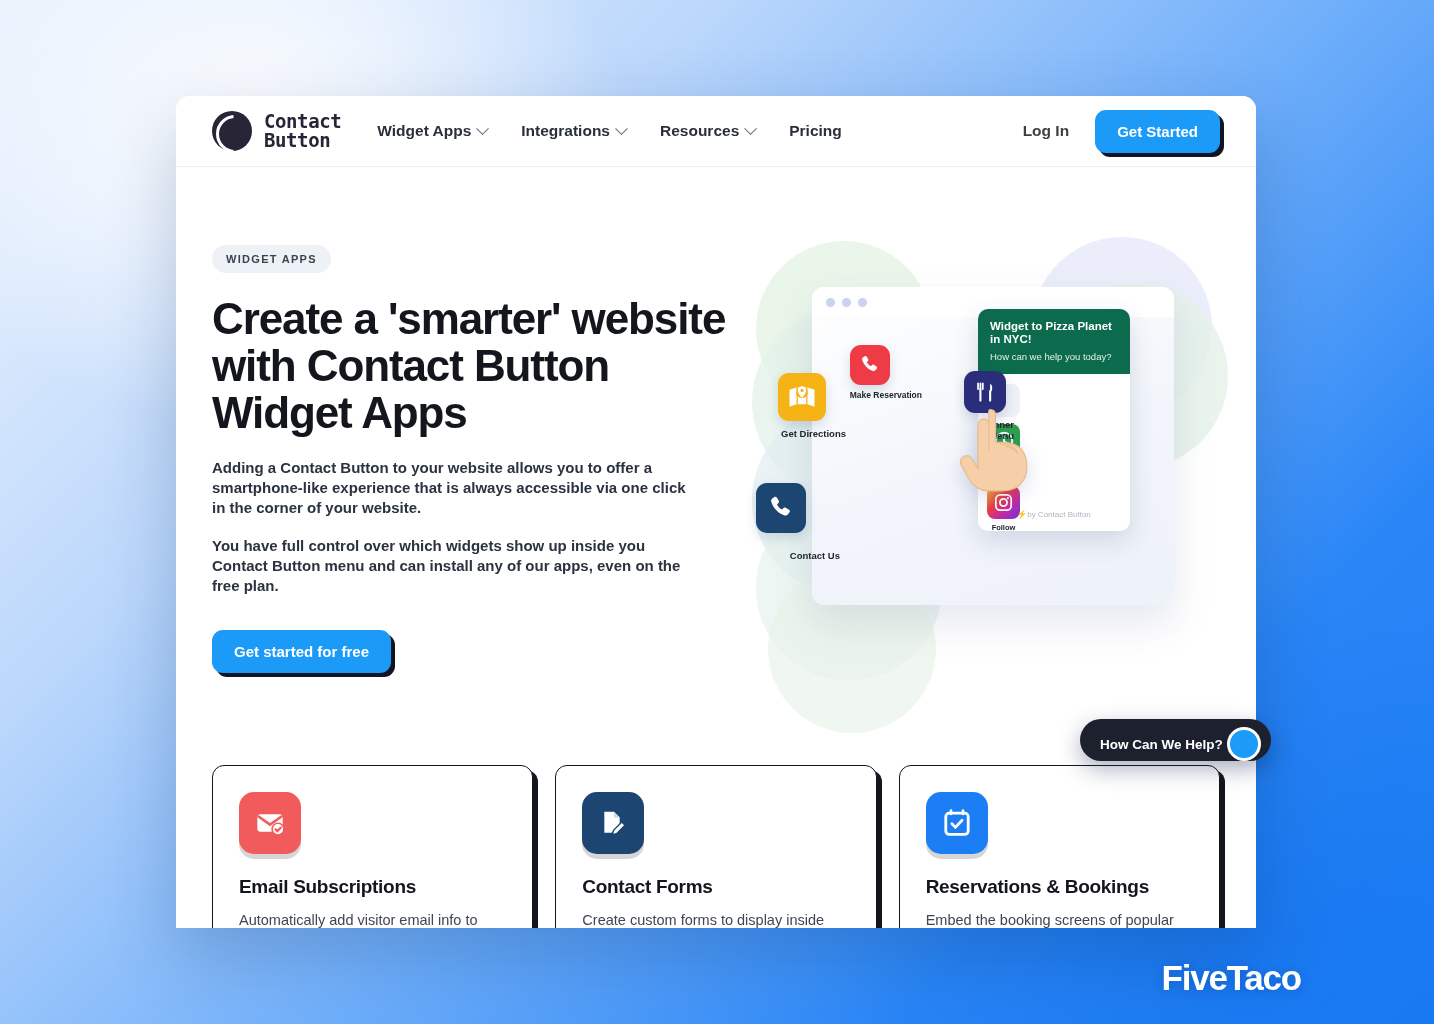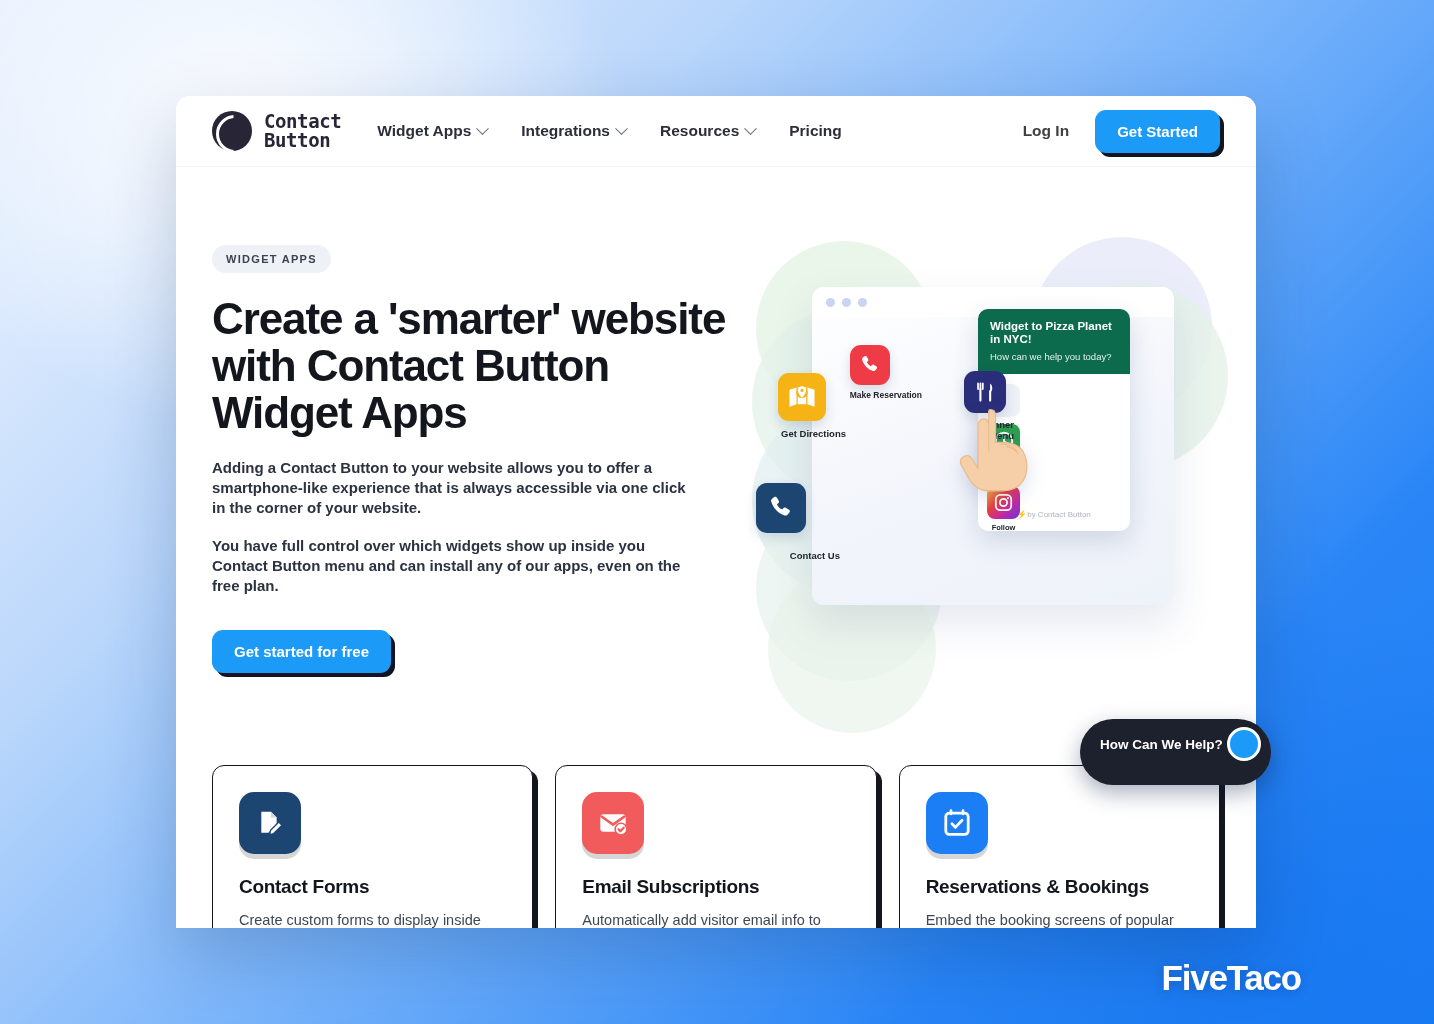--- a/index.html
+++ b/index.html
@@ -303,21 +303,21 @@
     color: #3e4654;
   }
 
   
   .chat {
     position: absolute;
     left: 1080px; top: 719px;
     display: flex; align-items: center;
     background: #1d212e;
     border-radius: 999px;
-    padding: 8px 10px 24px 20px;
+    padding: 8px 10px 0 20px;
     gap: 4px;
     z-index: 40;
     box-shadow: 0 8px 22px rgba(10,30,70,0.35);
   }
   .chat-text { color: #fff; font-size: 13.5px; font-weight: 700; white-space: nowrap; }
   .chat-orb {
     width: 34px; height: 34px;
     border-radius: 50%;
     background: #1b9af7;
     border: 3px solid #fff;
@@ -488,45 +488,45 @@
         <path d="M52 49 C61 49 69 52 73 58" stroke="#e8b98c" stroke-width="1.2" fill="none"></path>
         <path d="M60 52 C66 53 71 56 74 61" stroke="#e8b98c" stroke-width="1.2" fill="none"></path>
       </svg>
 
     </div>
   </div>
 
   <div class="cards">
 
     <div class="card">
-      <div class="card-icon" style="background:#1d4571">
-        <svg width="32" height="32" viewBox="0 0 24 24">
-          <path d="M5.5 3.5h7.2l4.3 4.3v5.4l-6.2 6.2H5.5z" fill="#fff"></path>
-          <path d="M12.7 3.5v4.3H17z" fill="#cfd9e6"></path>
-          <path d="M18.6 11.3l2.4 2.4-6.2 6.2-3.2.8.8-3.2z" fill="#fff" stroke="#1d4571" stroke-width="1"></path>
-        </svg>
-      </div>
-      <div class="card-title">Contact Forms</div>
-      <div class="card-desc">Create custom forms to display inside</div>
-    </div>
-
-    <div class="card">
       <div class="card-icon" style="background:#f25b5b">
         <svg width="32" height="32" viewBox="0 0 24 24">
           <rect x="2.5" y="5.5" width="19" height="13" rx="2.4" fill="#fff"></rect>
           <path d="M3.4 7.1 12 13.2l8.6-6.1" fill="none" stroke="#f25b5b" stroke-width="1.9" stroke-linecap="round"></path>
           <circle cx="18" cy="16.6" r="4.4" fill="#fff" stroke="#f25b5b" stroke-width="1.2"></circle>
           <path d="m16.1 16.7 1.4 1.5 2.5-2.7" fill="none" stroke="#f25b5b" stroke-width="1.7" stroke-linecap="round" stroke-linejoin="round"></path>
         </svg>
       </div>
       <div class="card-title">Email Subscriptions</div>
       <div class="card-desc">Automatically add visitor email info to</div>
     </div>
 
     <div class="card">
+      <div class="card-icon" style="background:#1d4571">
+        <svg width="32" height="32" viewBox="0 0 24 24">
+          <path d="M5.5 3.5h7.2l4.3 4.3v5.4l-6.2 6.2H5.5z" fill="#fff"></path>
+          <path d="M12.7 3.5v4.3H17z" fill="#cfd9e6"></path>
+          <path d="M18.6 11.3l2.4 2.4-6.2 6.2-3.2.8.8-3.2z" fill="#fff" stroke="#1d4571" stroke-width="1"></path>
+        </svg>
+      </div>
+      <div class="card-title">Contact Forms</div>
+      <div class="card-desc">Create custom forms to display inside</div>
+    </div>
+
+    <div class="card">
       <div class="card-icon" style="background:#1b7ef5">
         <svg width="32" height="32" viewBox="0 0 24 24">
           <path d="M7.5 2.6v2.6M16.5 2.6v2.6" stroke="#fff" stroke-width="2" stroke-linecap="round"></path>
           <rect x="3.6" y="4.6" width="16.8" height="16" rx="2.6" fill="none" stroke="#fff" stroke-width="2.1"></rect>
           <path d="m8.2 12.6 2.6 2.7 5-5.3" fill="none" stroke="#fff" stroke-width="2.1" stroke-linecap="round" stroke-linejoin="round"></path>
         </svg>
       </div>
       <div class="card-title">Reservations &amp; Bookings</div>
       <div class="card-desc">Embed the booking screens of popular</div>
     </div>

